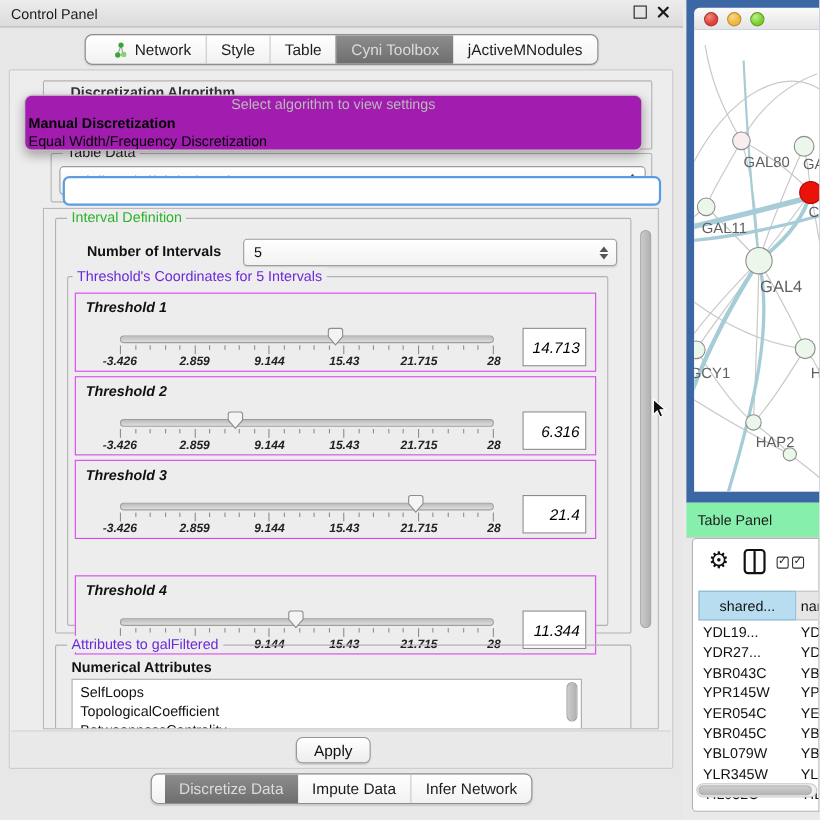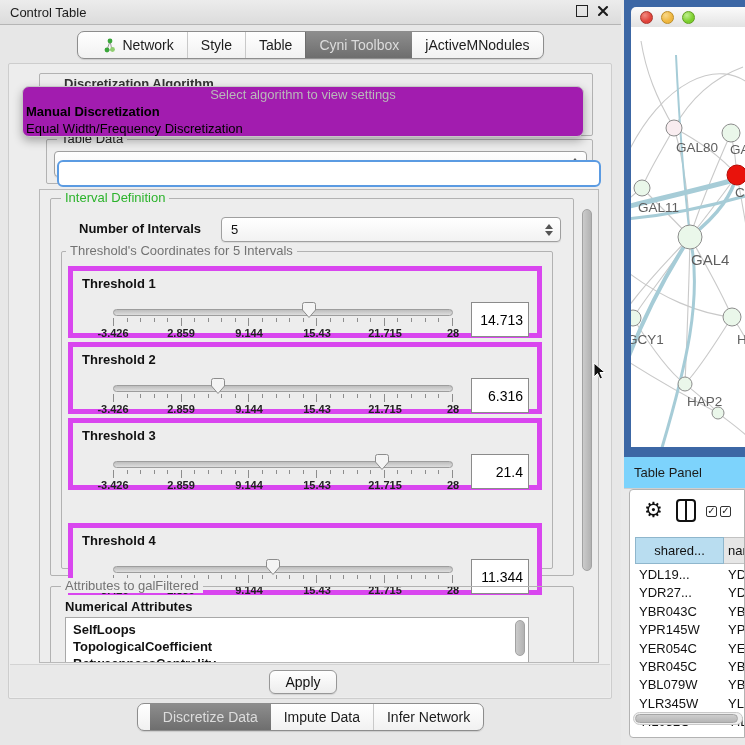--- a/index.html
+++ b/index.html
@@ -20,74 +20,74 @@
   .seg{display:flex;align-items:center;gap:5px;padding:0 13px;font-size:14px;color:#1c1c1c;
      border-left:1px solid #c9c9c9;cursor:default;white-space:nowrap;}
   .seg:first-child{border-left:none;}
   .seg.sel{background:linear-gradient(#8d8d8d,#6e6e6e);color:#dcdcdc;border-left-color:#6e6e6e;}
   .seg.sel+.seg{border-left:none;}
   .main-panel{left:8px;top:63px;width:604px;height:636px;background:#ededed;
      border:1px solid #cdcdcd;border-radius:2px;box-sizing:border-box;}
   .group{position:absolute;border:1px solid #b2b2b2;border-radius:2px;box-sizing:border-box;}
   .legend{position:absolute;top:-9px;left:10px;background:#ededed;padding:0 4px;font-size:13px;white-space:nowrap;}
   .legend.green{color:#2cb32c;}
-  .legend.blue{color:#737373;}
+  .legend.blue{color:#6d28d9;}
   .legend.plain{color:#333;font-weight:bold;}
   .combo{position:absolute;height:26px;border:1px solid #9f9f9f;border-radius:4px;
      background:linear-gradient(#ffffff,#f2f2f2);box-sizing:border-box;display:flex;align-items:center;
      font-size:13px;color:#111;padding-left:9px;box-shadow:0 1px 1px rgba(0,0,0,.08);}
   .combo .spin{position:absolute;right:7px;top:0;height:100%;display:flex;flex-direction:column;justify-content:center;gap:2px;}
   .tri-up{width:0;height:0;border-left:4px solid transparent;border-right:4px solid transparent;border-bottom:5px solid #555;}
   .tri-dn{width:0;height:0;border-left:4px solid transparent;border-right:4px solid transparent;border-top:5px solid #555;}
   .popup{position:absolute;left:13px;top:85px;width:562px;height:51px;background:#a21caf;
      border:1px solid #c6c6c6;border-radius:7px;box-shadow:0 4px 10px rgba(0,0,0,.3);z-index:50;
      box-sizing:border-box;overflow:hidden;}
   .popup .prompt{height:16px;text-align:center;font-size:13px;color:#b9b9b9;line-height:16px;}
   .popup .opt{height:17px;line-height:17px;font-size:13px;color:#000;padding-left:3px;}
   .popup .opt.bold{font-weight:bold;}
   .focus-combo{position:absolute;left:48px;top:96px;width:544px;height:27px;background:#fff;
      border:2px solid #5b9be2;border-radius:6px;box-sizing:border-box;z-index:10;}
   .scrollpanel{position:absolute;left:30px;top:125px;width:560px;height:474px;
      border:1px solid #b9b9b9;background:#ededed;overflow:hidden;box-sizing:border-box;}
   .bold13{font-weight:bold;font-size:13px;color:#111;}
-  .thr-panel{position:absolute;left:6px;width:474px;height:72px;border:5px solid #d946ef;
-     background:#ededed;box-sizing:border-box;}
+  .thr-panel{position:absolute;left:6px;width:474px;height:72px;border:1px solid #d946ef;
+     background:#ededed;box-sizing:border-box;font-style:italic;}
   .thr-label{position:absolute;left:9px;top:5px;font-weight:bold;font-size:13px;color:#111;}
   .track{position:absolute;height:7px;border-radius:4px;background:linear-gradient(#bdbdbd,#dedede);
      border:1px solid #9d9d9d;box-sizing:border-box;}
   .thumb{position:absolute;width:16px;height:18px;margin-left:-8px;z-index:3;}
   .ticks{position:absolute;display:flex;justify-content:space-between;}
   .tick{width:1px;background:#8d8d8d;}
   .tick.major{height:8px;}
   .tick.minor{height:4px;}
   .ticklabels{position:absolute;font-size:11px;font-weight:bold;color:#222;text-align:right;}
   .ticklabel{position:absolute;transform:translateX(-50%);white-space:nowrap;}
   .valbox{position:absolute;right:8px;top:31px;width:58px;height:35px;background:#fff;
      border:1px solid #8b8b8b;box-sizing:border-box;font-size:14px;color:#000;
      display:flex;align-items:center;justify-content:flex-end;padding-right:5px;}
   .listbox{position:absolute;background:#fff;border:1px solid #a8a8a8;box-sizing:border-box;overflow:hidden;}
-  .listbox .item{font-size:13px;color:#111;height:17px;line-height:17px;padding-left:7px;font-weight:bold;}
+  .listbox .item{font-size:13px;color:#111;height:17px;line-height:17px;padding-left:7px;}
   .vsb{position:absolute;width:15px;}
   .vsb .vthumb{position:absolute;left:2px;width:10px;border-radius:6px;
      background:linear-gradient(90deg,#cbcbcb,#b2b2b2);border:1px solid #a2a2a2;box-sizing:border-box;}
   .apply-strip{position:absolute;left:1px;right:1px;top:600px;bottom:1px;background:#e9e9e9;border-top:1px solid #d3d3d3;}
   .btn{position:absolute;height:24px;border:1px solid #979797;border-radius:6px;
      background:linear-gradient(#ffffff,#ededed);font-size:14px;color:#111;
      display:flex;align-items:center;justify-content:center;box-shadow:0 1px 1px rgba(0,0,0,.1);}
   
   .netwin{left:624px;top:0;width:121px;height:457px;background:#3c67a5;}
   .nw-titlebar{position:absolute;left:7px;top:7px;right:0;height:20px;
      background:linear-gradient(#fbfbfb,#e3e3e3);border-radius:5px 0 0 0;display:flex;align-items:center;gap:8px;padding-left:9px;}
   .light{width:13px;height:13px;border-radius:50%;box-sizing:border-box;}
   .light.red{background:radial-gradient(circle at 35% 30%,#f08a80,#e0423a 60%);border:1px solid #a8352c;}
   .light.yellow{background:radial-gradient(circle at 35% 30%,#f8d88a,#efb63e 60%);border:1px solid #bb8c25;}
   .light.green{background:radial-gradient(circle at 35% 30%,#c0ef8e,#7ccf2d 60%);border:1px solid #5f9e20;}
   .nw-canvas{position:absolute;left:7px;top:27px;width:114px;height:420px;background:#fff;overflow:hidden;}
   
-  .tp-header{left:624px;top:457px;width:121px;height:32px;background:#7dd3fc;
+  .tp-header{left:624px;top:457px;width:121px;height:32px;background:#86efac;
      border-bottom:1px solid #cfcfcf;display:flex;align-items:center;padding-left:10px;
      box-sizing:border-box;font-size:13px;color:#1b1b1b;}
   .tp-body{left:629px;top:489px;width:116px;height:249px;background:#fff;
      border:1px solid #b3b3b3;border-radius:4px 0 0 4px;box-sizing:border-box;overflow:hidden;}
   .gear{font-size:21px;color:#111;line-height:1;}
   .colicon{width:20px;height:23px;border:2.6px solid #111;border-radius:4px;box-sizing:border-box;position:relative;}
   .colicon:before{content:"";position:absolute;left:50%;top:0;bottom:0;width:2.6px;margin-left:-1.3px;background:#111;}
   .chk{width:11px;height:11px;border:1.5px solid #333;border-radius:2px;box-sizing:border-box;
      font-size:10px;line-height:8px;color:#222;text-align:center;}
   .th-cell{position:absolute;box-sizing:border-box;font-size:13px;color:#111;height:27px;line-height:25px;}
@@ -101,21 +101,21 @@
   .hsb .hthumb{position:absolute;left:1px;top:1px;height:9px;width:103px;border-radius:5px;
      background:linear-gradient(#cecece,#b5b5b5);border:1px solid #a5a5a5;box-sizing:border-box;}
   .cursor-wrap{left:593px;top:362px;width:14px;height:20px;z-index:90;}
   svg text{font-family:"Liberation Sans","DejaVu Sans",sans-serif;}
 </style>
 </head>
 <body>
 
 <section class="abs cp">
   <header class="abs cp-titlebar">
-    <span>Control Table</span>
+    <span>Control Panel</span>
     <span class="cp-titlebar-icons">
       <span class="float-box"></span>
       <svg width="12" height="12" viewBox="0 0 12 12">
         <path d="M2,2 L10,10 M10,2 L2,10" stroke="#1b1b1b" stroke-width="2.1" stroke-linecap="round"></path>
       </svg>
     </span>
   </header>
 
   <nav class="abs seg-bar" style="top:31px;">
     <div class="segctl" id="topTabs">

